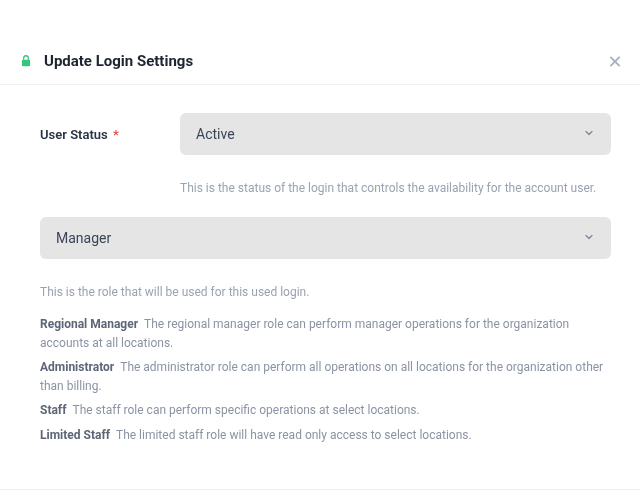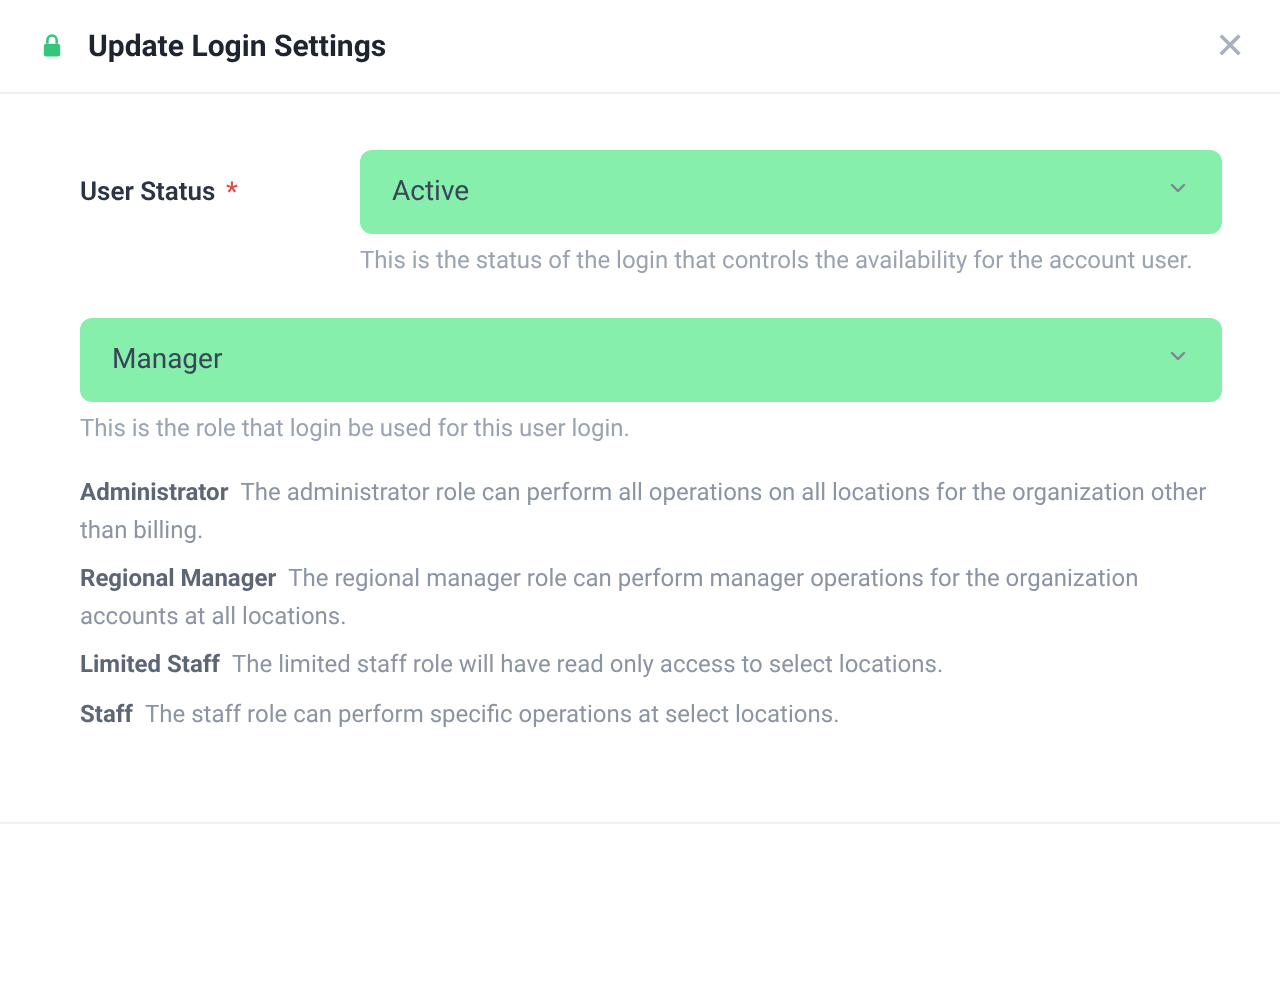--- a/index.html
+++ b/index.html
@@ -1,29 +1,29 @@
 <!DOCTYPE html>
 <html><head>
 <meta charset="utf-8">
 <style>
   * { box-sizing: border-box; margin:0; padding:0; }
   body { font-family: -apple-system, BlinkMacSystemFont, "Segoe UI", Roboto, Helvetica, Arial, sans-serif; background:#fff; color:#1f2d3d; width:640px; height:500px; overflow:hidden; }
   .modal { width:640px; }
-  .header { display:flex; align-items:center; padding:14px 18px 14px 18px; border-bottom:1px solid #eef0f3; position:relative; }
+  .header { display:flex; align-items:center; padding:14px 18px 14px 18px; border-bottom:1px solid #eef0f3; position:relative;margin-top:38px; }
   .header h1 { font-size:15px; font-weight:700; color:#1e2430; }
   .lock-icon { width:16px; height:16px; margin-right:10px; display:flex; align-items:center; justify-content:center; }
   .close-btn { position:absolute; right:14px; top:12px; width:22px; height:22px; display:flex; align-items:center; justify-content:center; cursor:pointer; color:#a7b0bc; font-size:18px; }
   .body { padding:28px 29px 18px 40px; }
   .row { display:flex; margin-bottom:20px; }
   .label-col { width:140px; flex:0 0 140px; padding-top:14px; font-size:13px; font-weight:600; color:#2b3445; }
   .req { color:#e64b4b; margin-left:2px; }
   .field-col { flex:1; }
-  .select { background:#86efac; border-radius:6px; padding:13px 16px; font-size:14px; color:#3a4556; display:flex; align-items:center; justify-content:space-between; cursor:pointer;gap:16px; }
+  .select { background:#e5e5e5; border-radius:6px; padding:13px 16px; font-size:14px; color:#3a4556; display:flex; align-items:center; justify-content:space-between; cursor:pointer;gap:16px; }
   .chev { color:#7a8596; }
-  .hint { font-size:12px; color:#9aa3b2; margin-top:4px; line-height:1.5; }
+  .hint { font-size:12px; color:#9aa3b2; margin-top:24px; line-height:1.5; }
   .roles { margin-top:14px; }
   .role-line { font-size:12px; color:#8b94a3; line-height:1.55; margin-bottom:6px; }
   .role-line .rn { font-weight:700; color:#5d6676; margin-right:6px; }
   .footer { border-top:1px solid #eef0f3; padding:18px 0 20px 0; display:flex; justify-content:center; gap:14px; }
 </style>
 </head>
 <body>
 
 <div class="modal">
 
@@ -63,27 +63,27 @@
     <div class="row">
       <div class="field-col">
         <div class="select">
           <span>Manager</span>
           <span class="chev">
             <svg width="12" height="12" viewBox="0 0 24 24">
                 <path d="M6 9l6 6 6-6" stroke="#7a8596" stroke-width="2.4" fill="none" stroke-linecap="round" stroke-linejoin="round"></path>
               </svg>
           </span>
         </div>
-        <div class="hint">This is the role that login be used for this user login.</div>
+        <div class="hint">This is the role that will be used for this used login.</div>
 
         <div class="roles">
+          <div class="role-line"><span class="rn">Regional Manager</span><span>The regional manager role can perform manager operations for the organization accounts at all locations.</span></div>
           <div class="role-line"><span class="rn">Administrator</span><span>The administrator role can perform all operations on all locations for the organization other than billing.</span></div>
-          <div class="role-line"><span class="rn">Regional Manager</span><span>The regional manager role can perform manager operations for the organization accounts at all locations.</span></div>
+          <div class="role-line"><span class="rn">Staff</span><span>The staff role can perform specific operations at select locations.</span></div>
           <div class="role-line"><span class="rn">Limited Staff</span><span>The limited staff role will have read only access to select locations.</span></div>
-          <div class="role-line"><span class="rn">Staff</span><span>The staff role can perform specific operations at select locations.</span></div>
         </div>
       </div>
     </div>
 
   </div>
 
   <div class="footer">
     
     
   </div>

